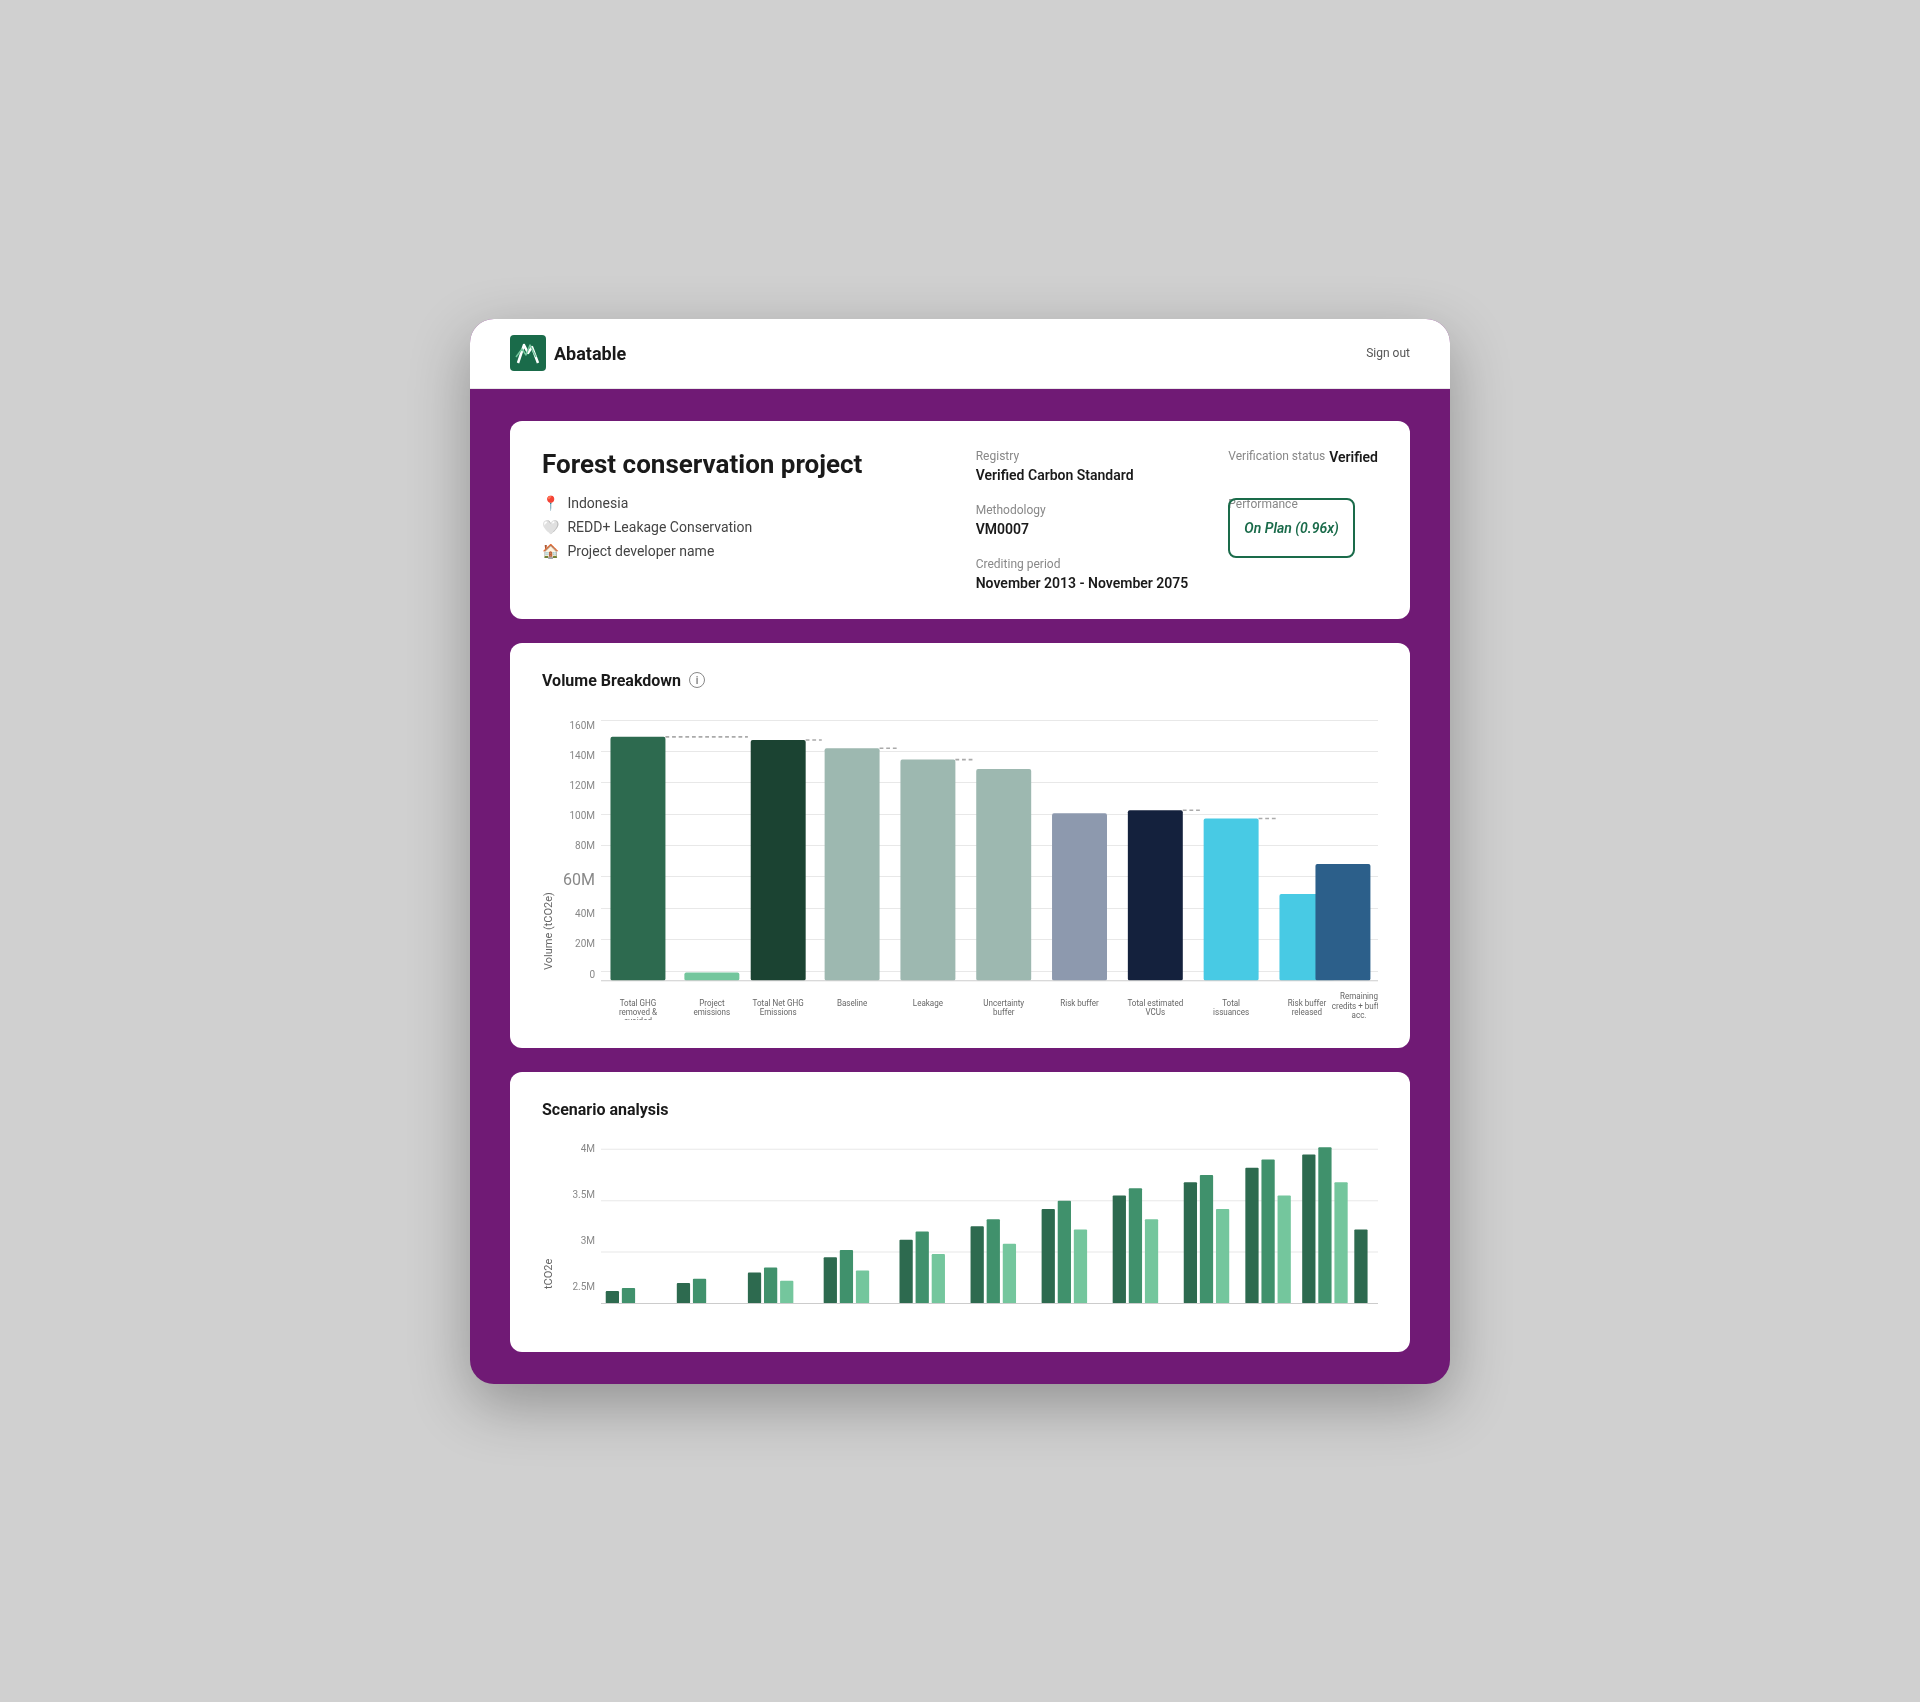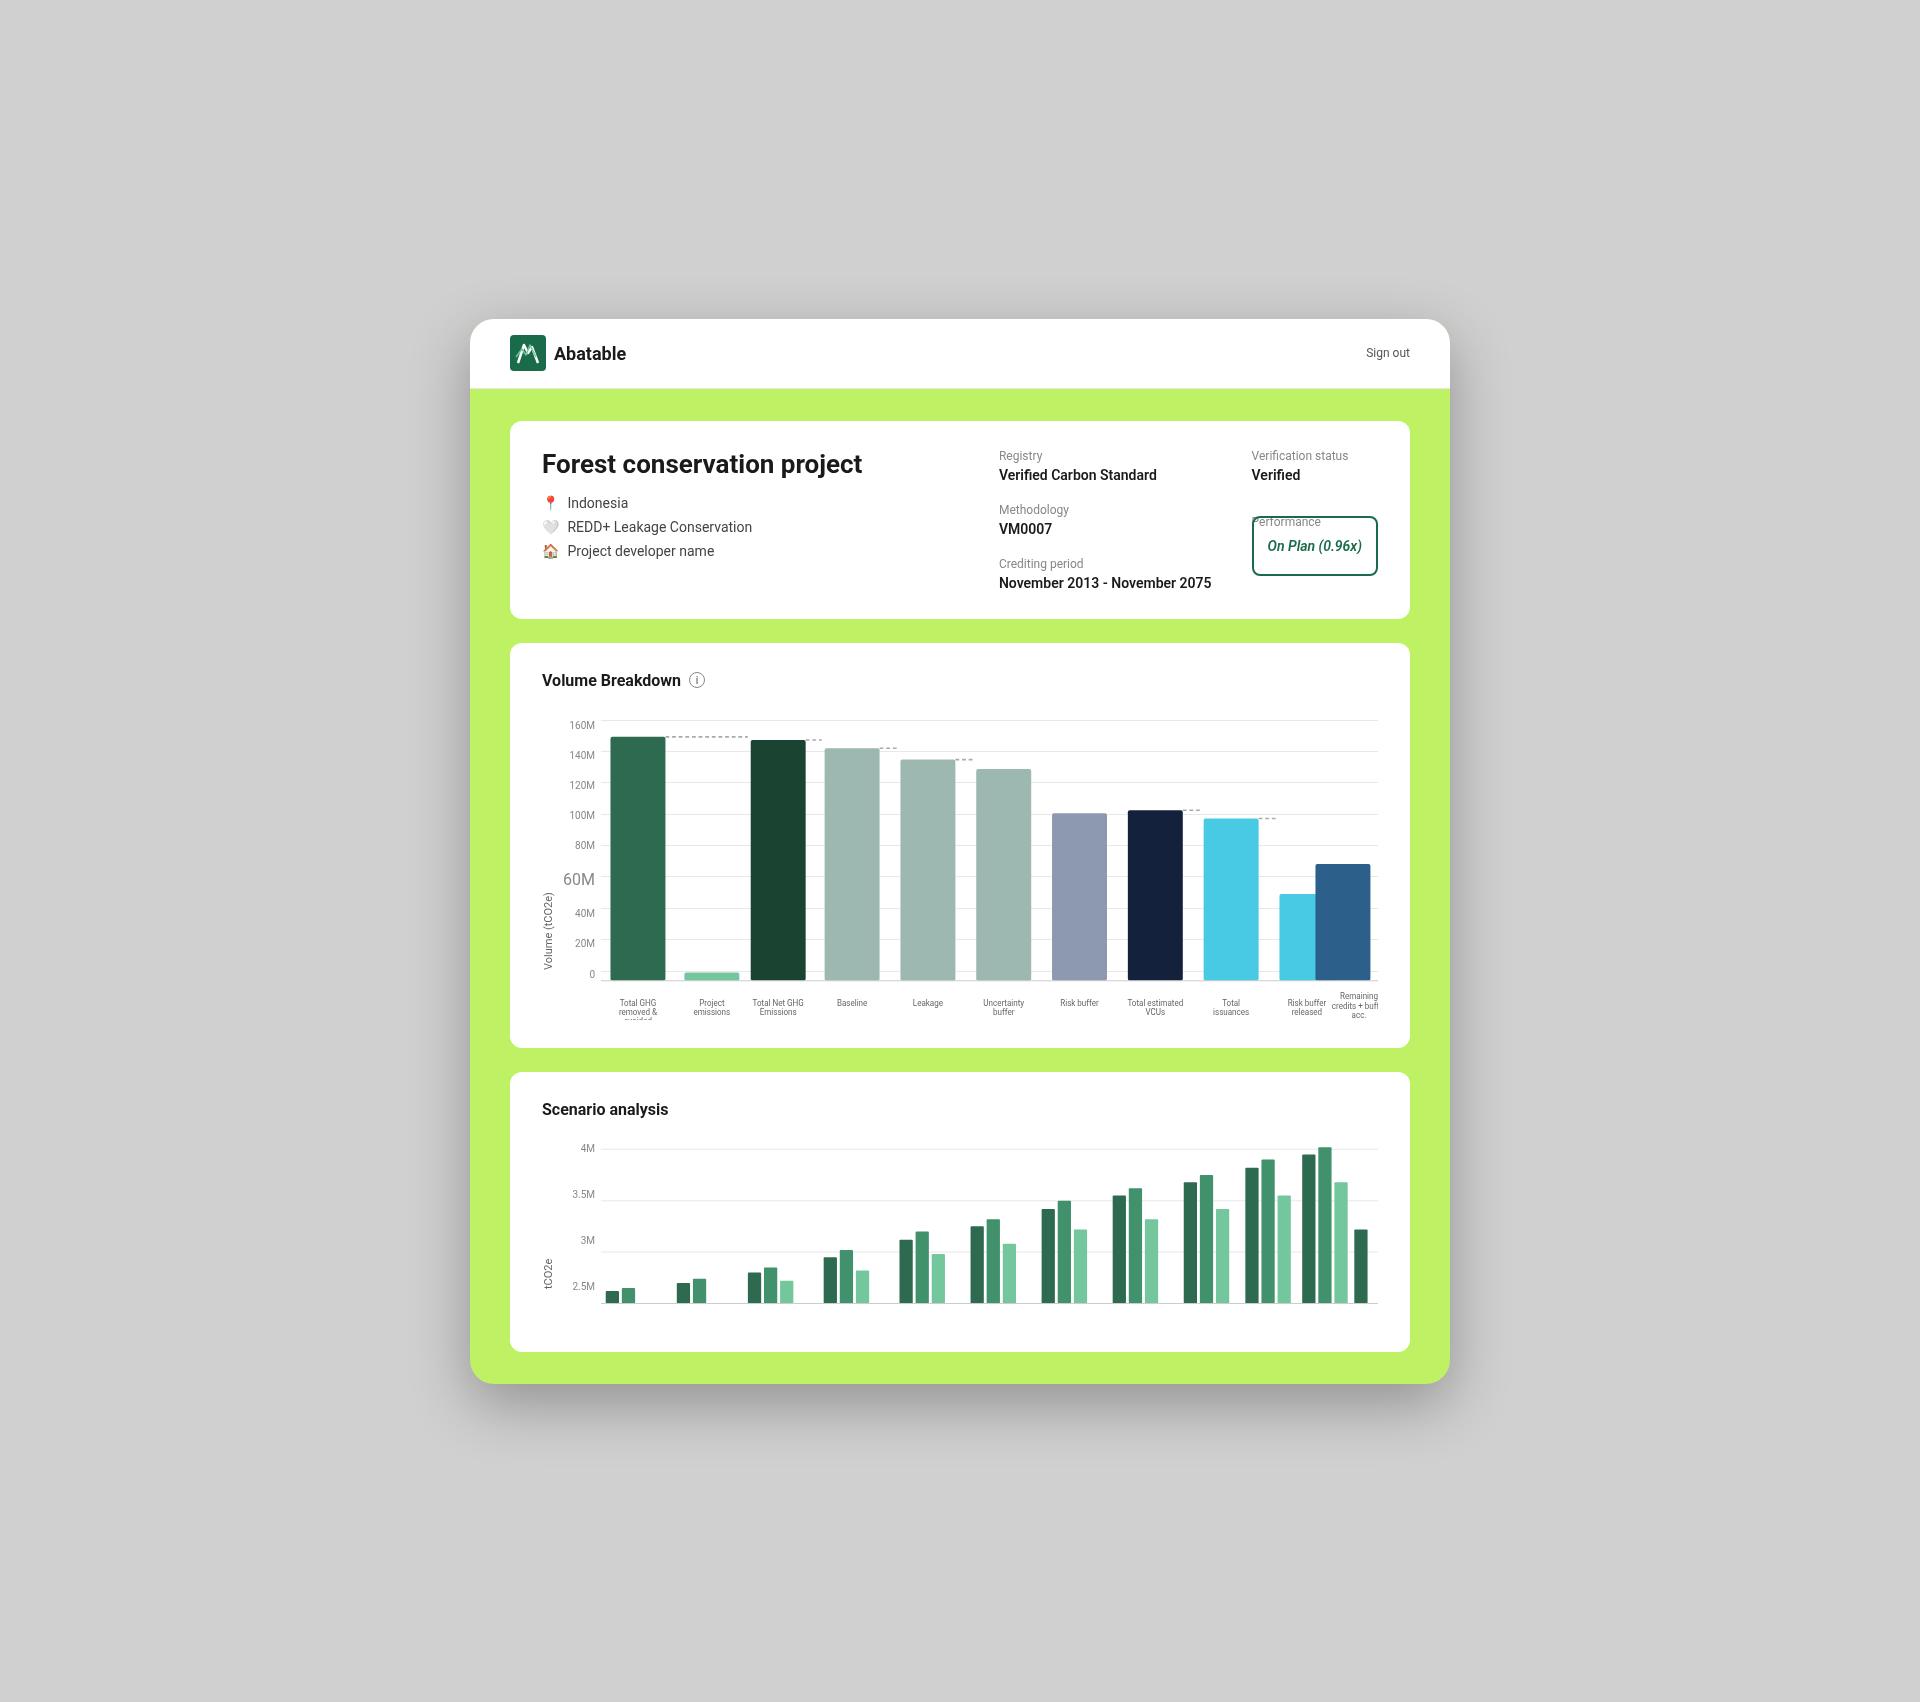--- a/index.html
+++ b/index.html
@@ -5,21 +5,21 @@
     * { box-sizing: border-box; margin: 0; padding: 0; }
     body {
       background: #d0d0d0;
       display: flex;
       justify-content: center;
       align-items: center;
       min-height: 100vh;
       font-family: -apple-system, BlinkMacSystemFont, 'Segoe UI', Roboto, sans-serif;
     }
     .app-frame {
-      background: #bef264;
+      background: #701a75;
       border-radius: 24px;
       width: 980px;
       min-height: 950px;
       box-shadow: 0 20px 60px rgba(0,0,0,0.3);
       overflow: hidden;
       display: flex;
       flex-direction: column;
     }
     
     .navbar {
@@ -133,21 +133,20 @@
       color: #1a1a1a;
     }
     .verification-section {
       display: flex;
       flex-direction: column;
       align-items: flex-start;
       gap: 12px;
     }
     .verification-group {
       display: flex;
-      flex-direction: column;
       gap: 4px;
     }
     .performance-badge {
       border: 2px solid #1a6b4a;
       border-radius: 8px;
       padding: 20px 14px;
       font-size: 14px;
       font-weight: 600;
       color: #1a6b4a;
       font-style: italic;

